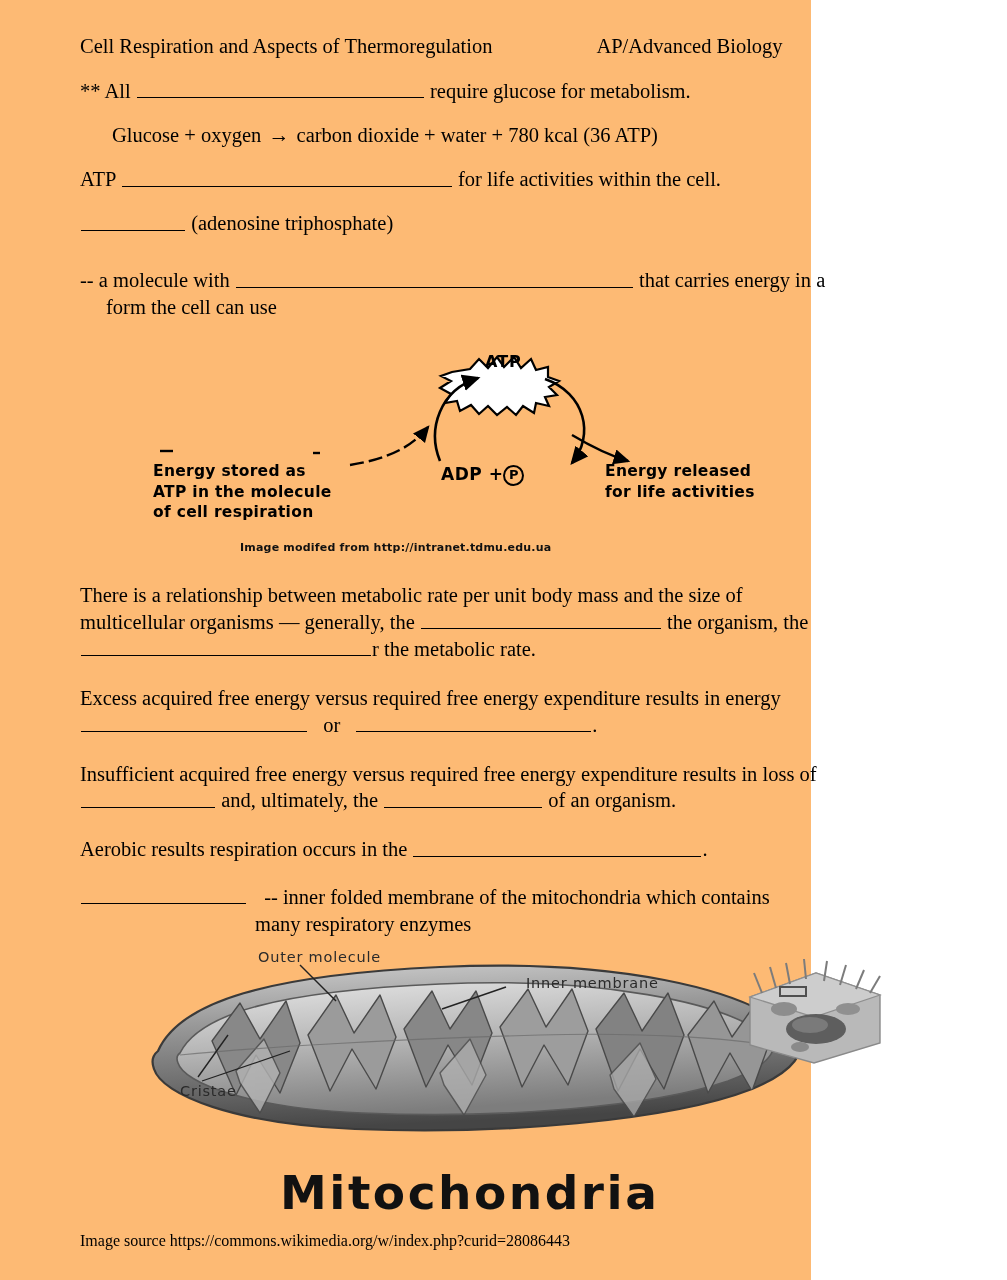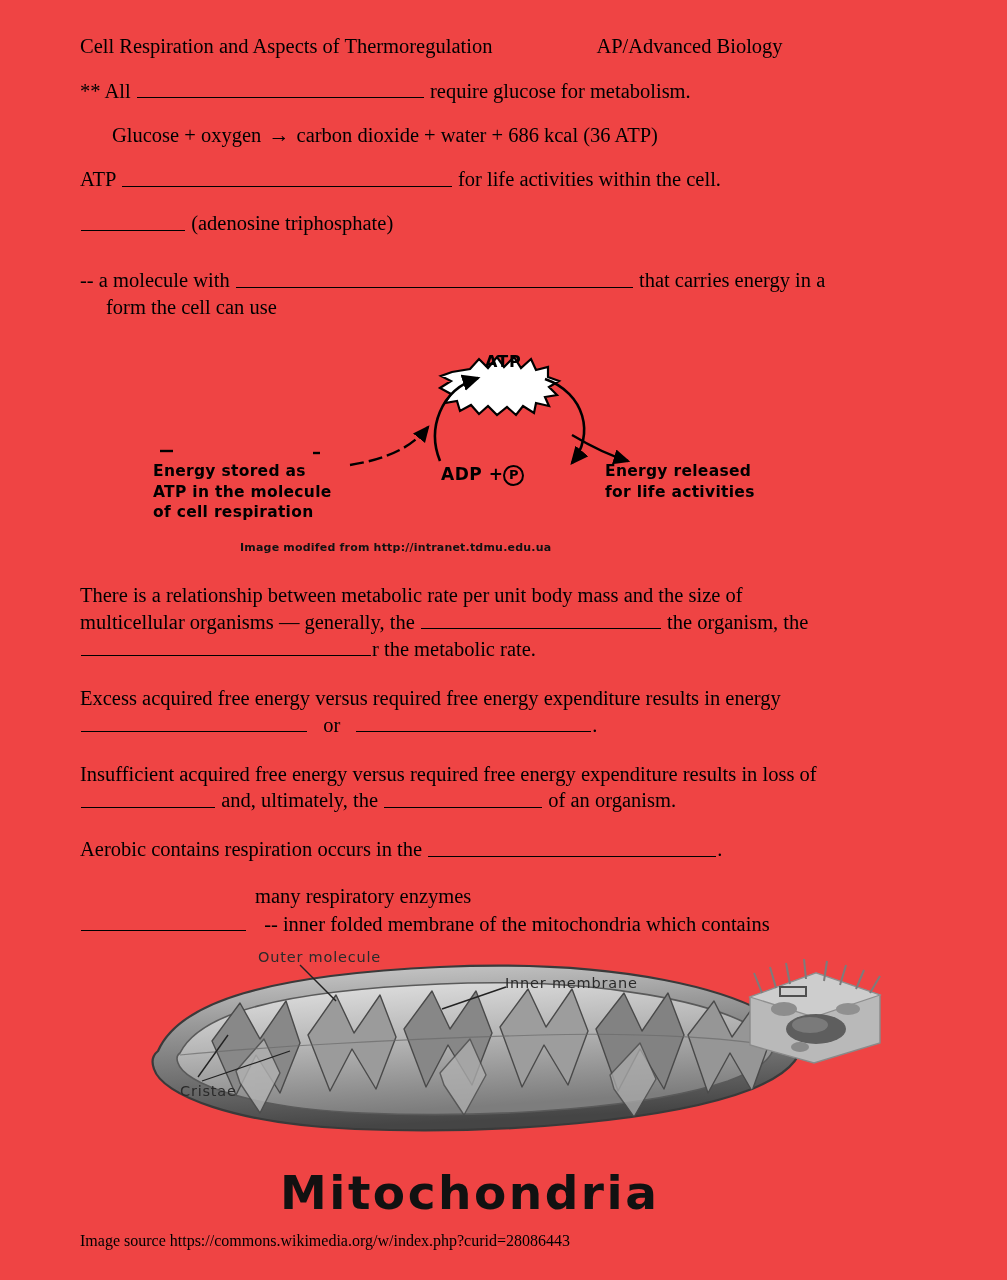--- a/index.html
+++ b/index.html
@@ -10,23 +10,23 @@
   body {
     width: 1007px;
     height: 1280px;
     font-family: "Liberation Serif", "DejaVu Serif", serif;
     color: #000000;
     position: relative;
     overflow: hidden;
   }
   .page {
     position: relative;
-    width: 1007px;
+    width: 811px;
     height: 1280px;
-    background: #ef4444;
+    background: #fdba74;
   }
   .doc-body {
     position: absolute;
     left: 80px;
     top: 34px;
     width: 860px;
   }
   
   .header-row {
     display: flex;
@@ -147,21 +147,21 @@
   }
   .mito-svg { position: absolute; left: 60px; top: 0; }
   .mito-label {
     position: absolute;
     font-family: "DejaVu Sans", sans-serif;
     font-size: 14.5px;
     letter-spacing: 0.8px;
     color: #2a2a2a;
   }
   .lbl-outer { left: 178px; top: 6px; }
-  .lbl-inner { left: 425px; top: 32px; }
+  .lbl-inner { left: 446px; top: 32px; }
   .lbl-cristae { left: 100px; top: 140px; }
   .mito-title {
     position: absolute;
     left: 200px;
     top: 222px;
     font-family: "DejaVu Sans", sans-serif;
     font-weight: bold;
     font-size: 47px;
     letter-spacing: 2.5px;
     color: #111;
@@ -190,21 +190,21 @@
 
     <div class="line" style="margin-top:2px;">
       <span>** All</span>
       <span class="blank" style="width:287px;"></span>
       <span>require glucose for metabolism.</span>
     </div>
 
     <div class="line indent-eq blk">
       <span>Glucose + oxygen</span>
       <span class="arrow">→</span>
-      <span>carbon dioxide + water + 686 kcal  (36 ATP)</span>
+      <span>carbon dioxide + water + 780 kcal  (36 ATP)</span>
     </div>
 
     <div class="line blk">
       <span>ATP</span>
       <span class="blank" style="width:330px;"></span>
       <span>for life activities within the cell.</span>
     </div>
 
     <div class="line blk">
       <span class="blank" style="width:104px;"></span>
@@ -287,30 +287,30 @@
       <div class="line">Insufficient acquired free energy versus required free energy expenditure results in loss of</div>
       <div class="line">
         <span class="blank" style="width:134px;"></span>
         <span>and, ultimately, the</span>
         <span class="blank" style="width:158px;"></span>
         <span>of an organism.</span>
       </div>
     </div>
 
     <div class="line blk" style="margin-top:22px;">
-      <span>Aerobic contains respiration occurs in the</span>
+      <span>Aerobic results respiration occurs in the</span>
       <span class="blank" style="width:288px;"></span><span>.</span>
     </div>
 
     <div class="para blk" style="margin-top:20px;">
-      <div class="line indent-enz">many respiratory enzymes</div>
       <div class="line">
         <span class="blank" style="width:165px;"></span>
         <span style="padding-left:12px;">-- inner folded membrane of the mitochondria which contains</span>
       </div>
+      <div class="line indent-enz">many respiratory enzymes</div>
     </div>
 
     <div class="mito-figure">
       <svg class="mito-svg" width="680" height="230" viewBox="0 0 680 230">
         <defs>
           <linearGradient id="mg" x1="0" y1="0" x2="0.2" y2="1">
             <stop offset="0%" stop-color="#cfcfcf"></stop>
             <stop offset="35%" stop-color="#9a9a9a"></stop>
             <stop offset="70%" stop-color="#6e6e6e"></stop>
             <stop offset="100%" stop-color="#454545"></stop>

